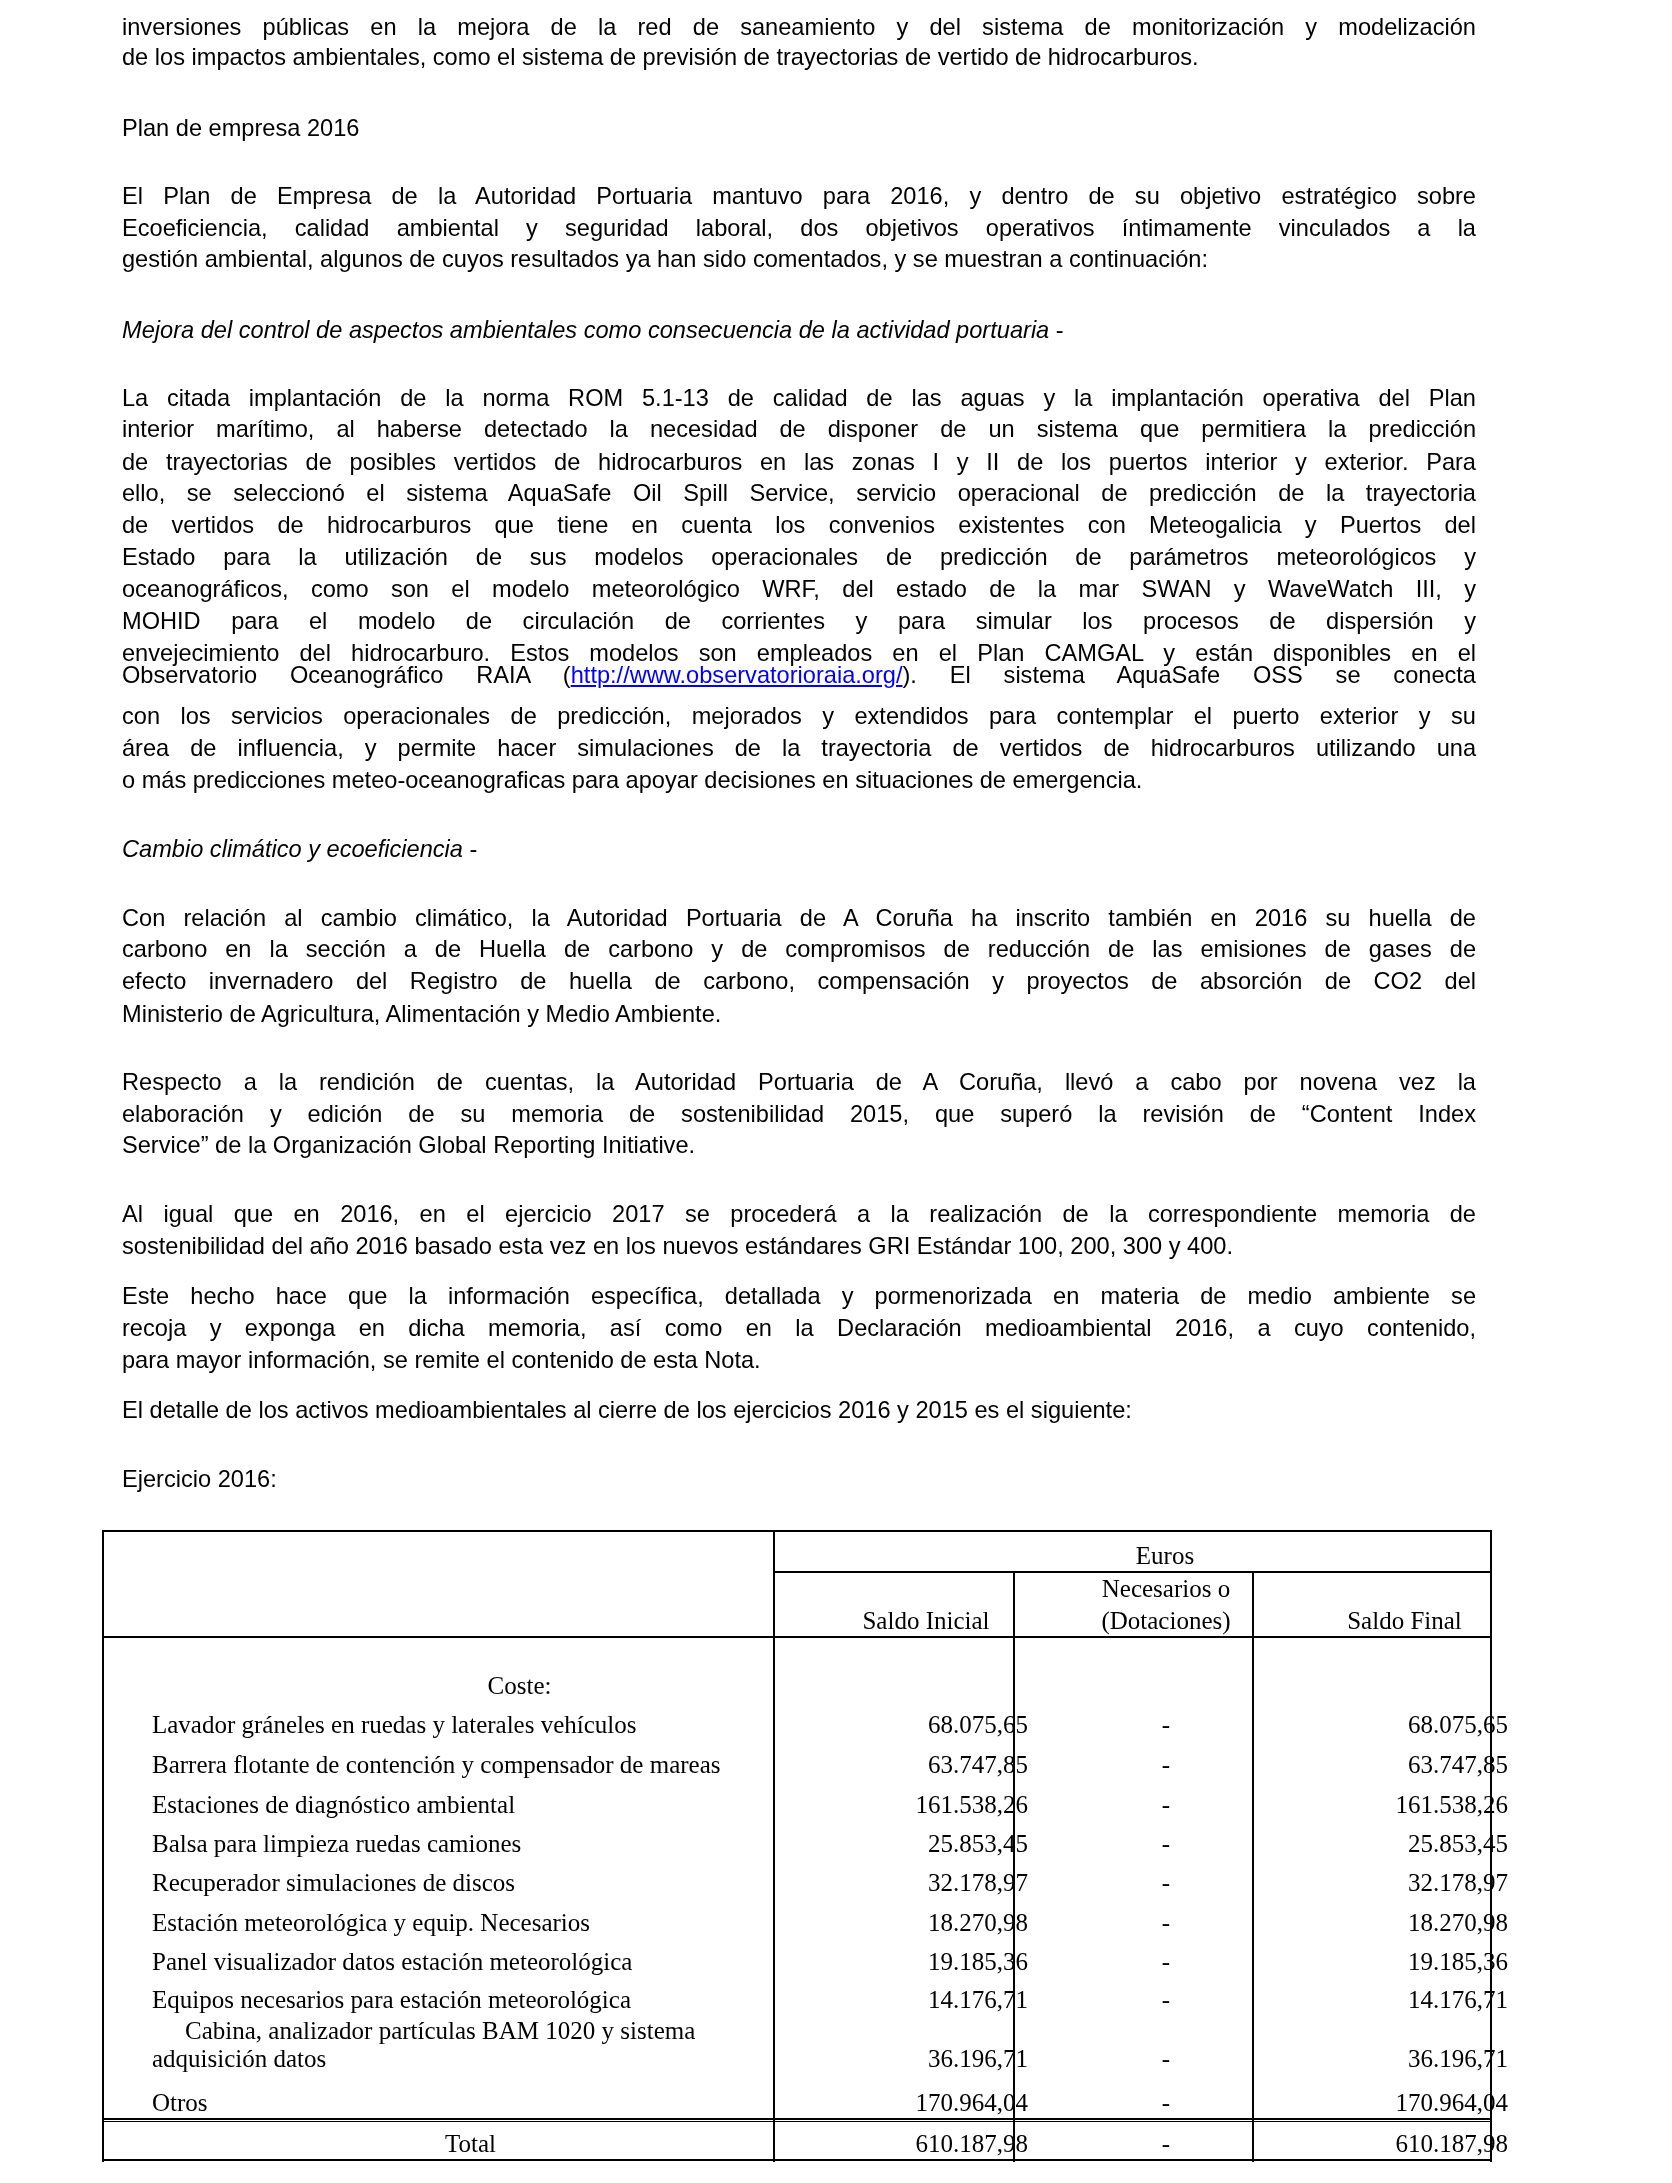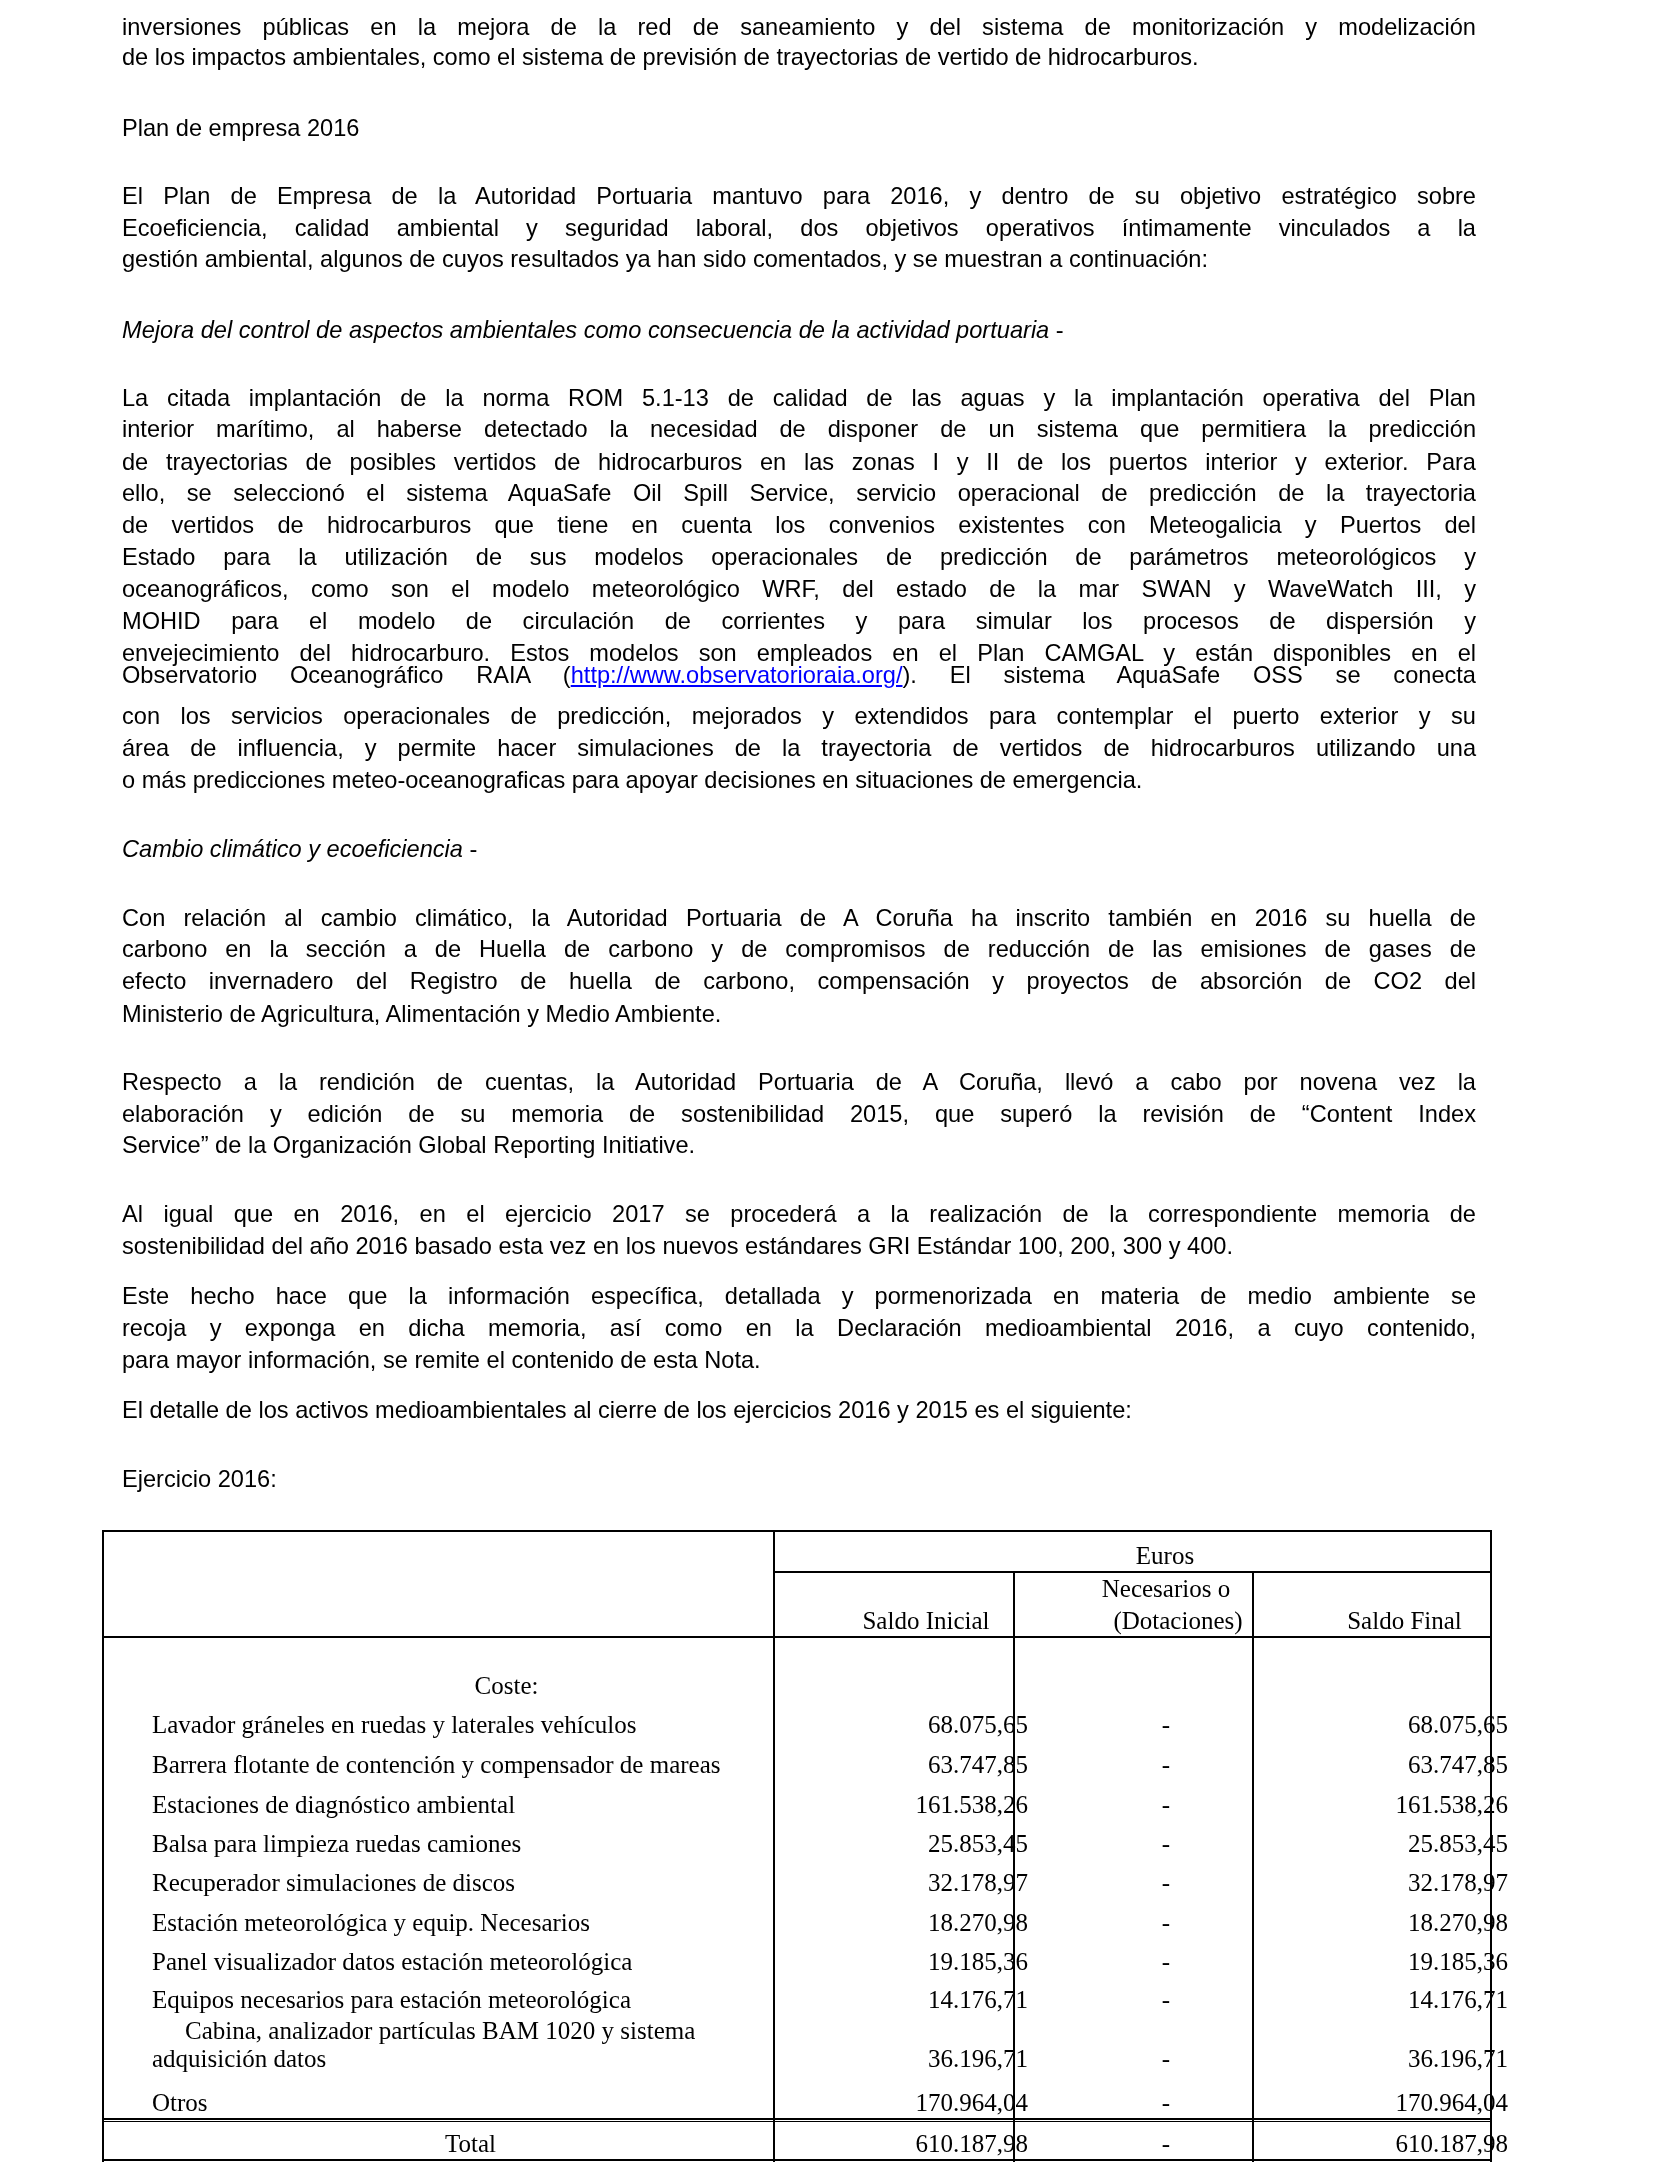--- a/index.html
+++ b/index.html
@@ -82,24 +82,24 @@
   <div class="rule" style="left:1013px; top:1571px; width:1.6px; height:591px;"></div>
   <div class="rule" style="left:1252px; top:1571px; width:1.6px; height:591px;"></div>
   <div class="rule" style="left:102px; top:1636px; width:1390px; height:2.4px;"></div>
   <div class="rule" style="left:102px; top:2118px; width:1390px; height:1.6px;"></div>
   <div class="rule" style="left:102px; top:2121px; width:1390px; height:0.8px;"></div>
   <div class="rule" style="left:102px; top:2159px; width:1390px; height:2.4px;"></div>
 
   <div class="tc ctr" style="left:775px; width:716px; top:1543px;">Euros</div>
   <div class="tc ctr" style="left:1015px; width:238px; top:1576px;">Necesarios o</div>
   <div class="tc ctr" style="left:775px; width:238px; top:1608px;">Saldo Inicial</div>
-  <div class="tc ctr" style="left:1015px; width:238px; top:1608px;margin-left:12px;">(Dotaciones)</div>
+  <div class="tc ctr" style="left:1015px; width:238px; top:1608px;">(Dotaciones)</div>
   <div class="tc ctr" style="left:1254px; width:237px; top:1608px;">Saldo Final</div>
 
-  <div class="tc ctr" style="left:108px; width:733px; top:1673px;">Coste:</div>
+  <div class="tc ctr" style="left:121px; width:733px; top:1673px;">Coste:</div>
 
   <div>
     <div class="tc" style="left:120px; top:1712px;">Lavador gráneles en ruedas y laterales vehículos</div>
     <div class="tc num" style="left:775px; width:221px; top:1712px;">68.075,65</div>
     <div class="tc ctr" style="left:1015px; width:238px; top:1712px;">-</div>
     <div class="tc num" style="left:1254px; width:222px; top:1712px;">68.075,65</div>
   </div>
   <div>
     <div class="tc" style="left:120px; top:1752px;">Barrera flotante de contención y compensador de mareas</div>
     <div class="tc num" style="left:775px; width:221px; top:1752px;">63.747,85</div>

